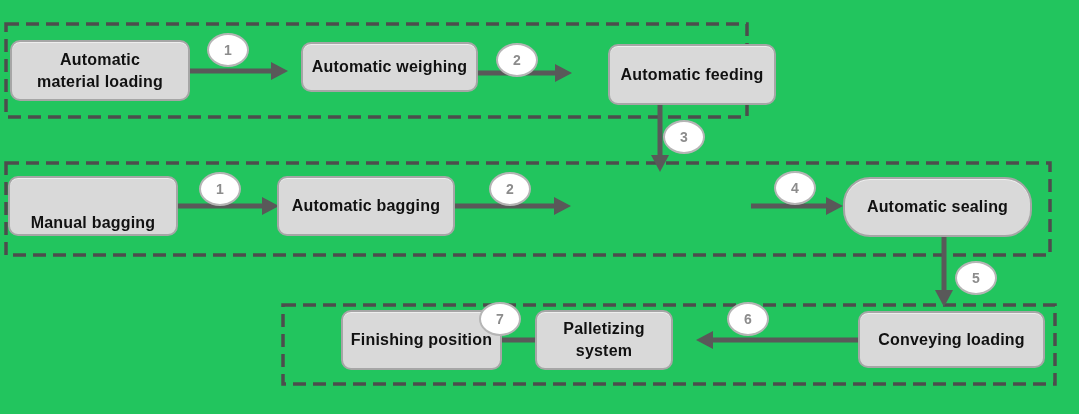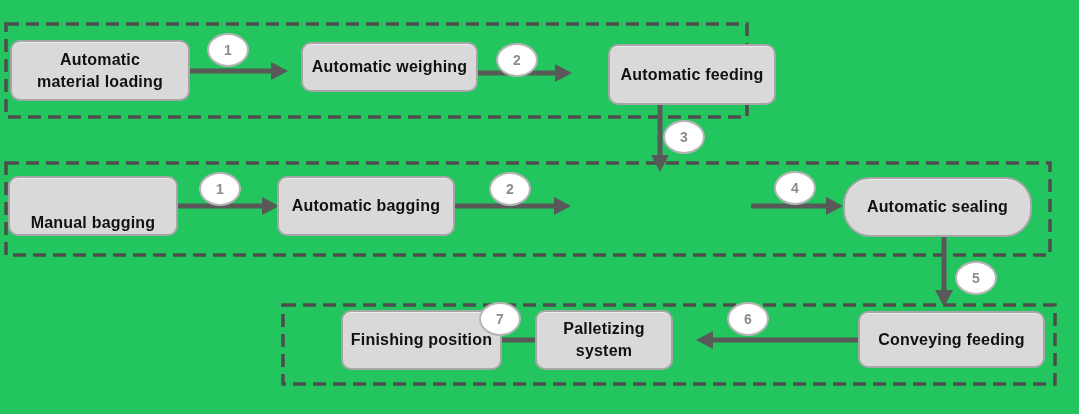--- a/index.html
+++ b/index.html
@@ -132,21 +132,21 @@
     <span class="node-label">Automatic sealing</span>
   </div>
 
   <div class="node" style="left:295px; top:310px; width:161px; height:60px;margin-left:46px;">
     <span class="node-label">Finishing position</span>
   </div>
   <div class="node" style="left:535px; top:310px; width:138px; height:60px;">
     <span class="node-label">Palletizing system</span>
   </div>
   <div class="node" style="left:858px; top:311px; width:187px; height:57px;">
-    <span class="node-label">Conveying feeding</span>
+    <span class="node-label">Conveying loading</span>
   </div>
 
   <div class="step" style="left:207px; top:33px;">
     <span class="step-num">1</span>
   </div>
   <div class="step" style="left:496px; top:43px;">
     <span class="step-num">2</span>
   </div>
   <div class="step" style="left:663px; top:120px;">
     <span class="step-num">3</span>

